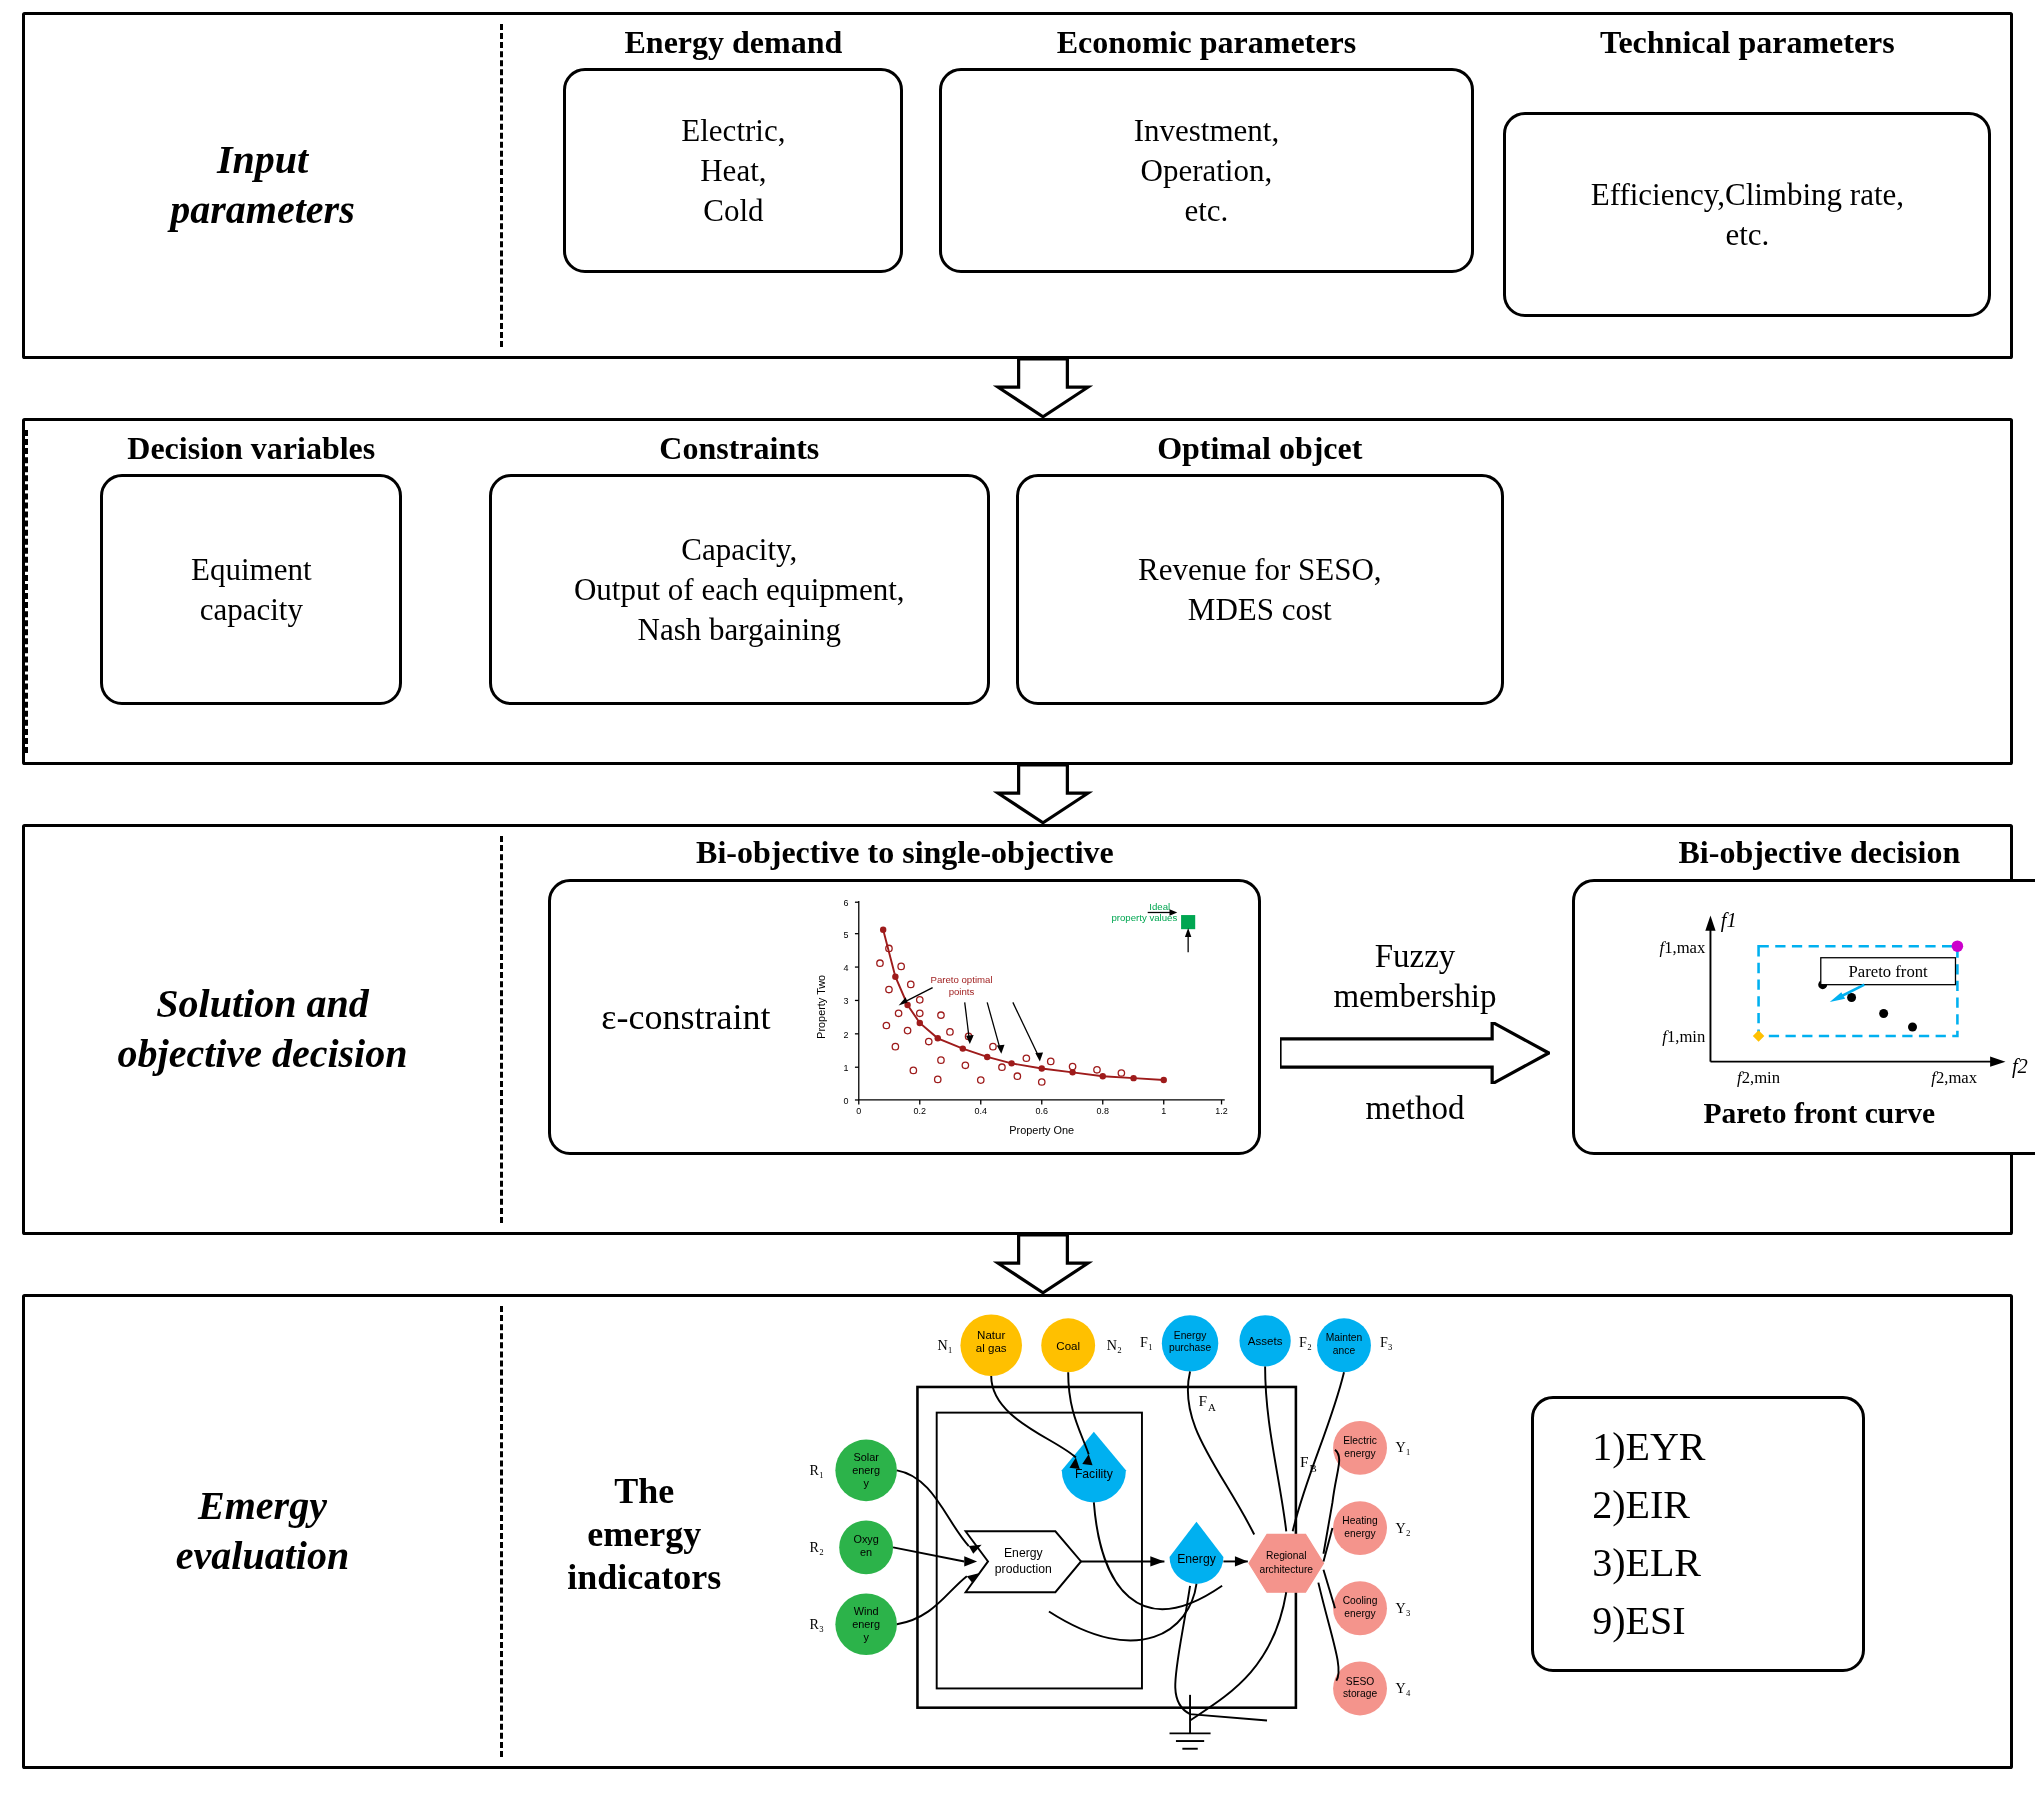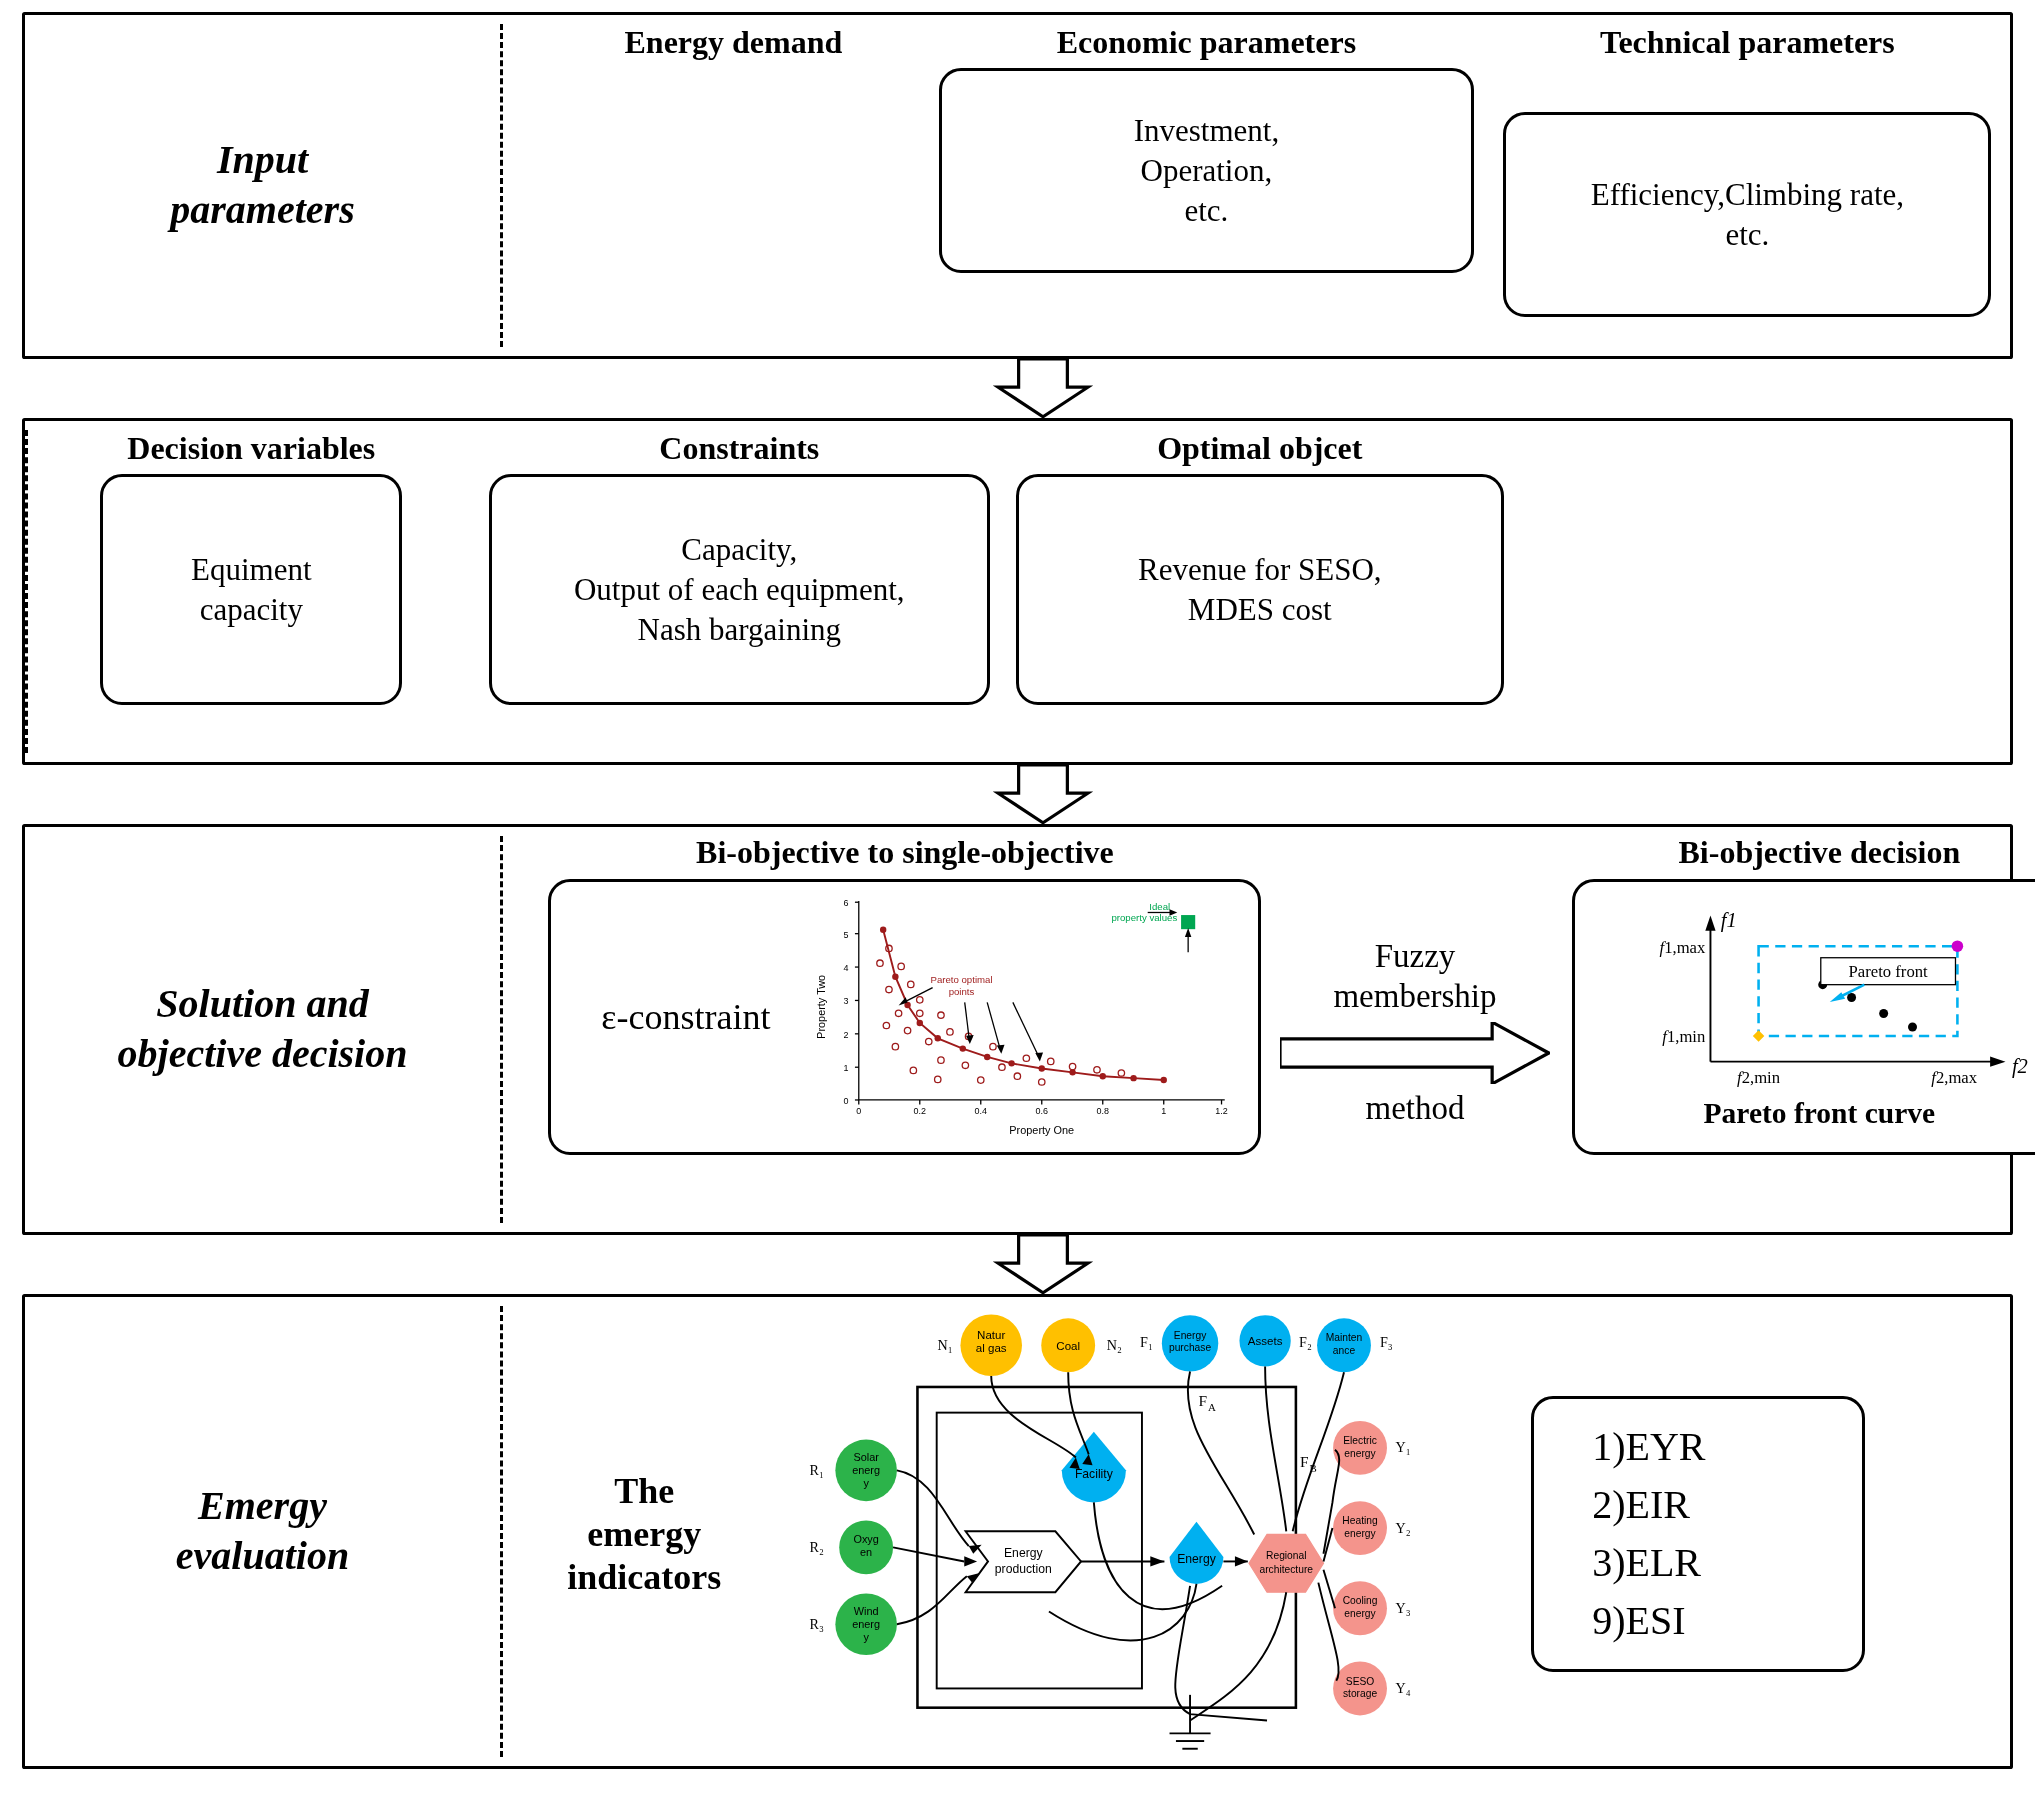--- a/index.html
+++ b/index.html
@@ -167,20 +167,25 @@
 
   <div class="band" id="band-input">
     <div class="band-label">
       <span style="white-space:pre-line">Input
 parameters</span>
     </div>
     <div class="divider"></div>
     <div class="band-body">
       <div class="col col-energy">
         <div class="col-title">Energy demand</div>
+        <div class="card">
+          <span style="white-space:pre-line">Electric,
+Heat,
+Cold</span>
+        </div>
       </div>
       <div class="col col-economic">
         <div class="col-title">Economic parameters</div>
         <div class="card">
           <span style="white-space:pre-line">Investment,
 Operation,
 etc.</span>
         </div>
       </div>
       <div class="col col-technical">

